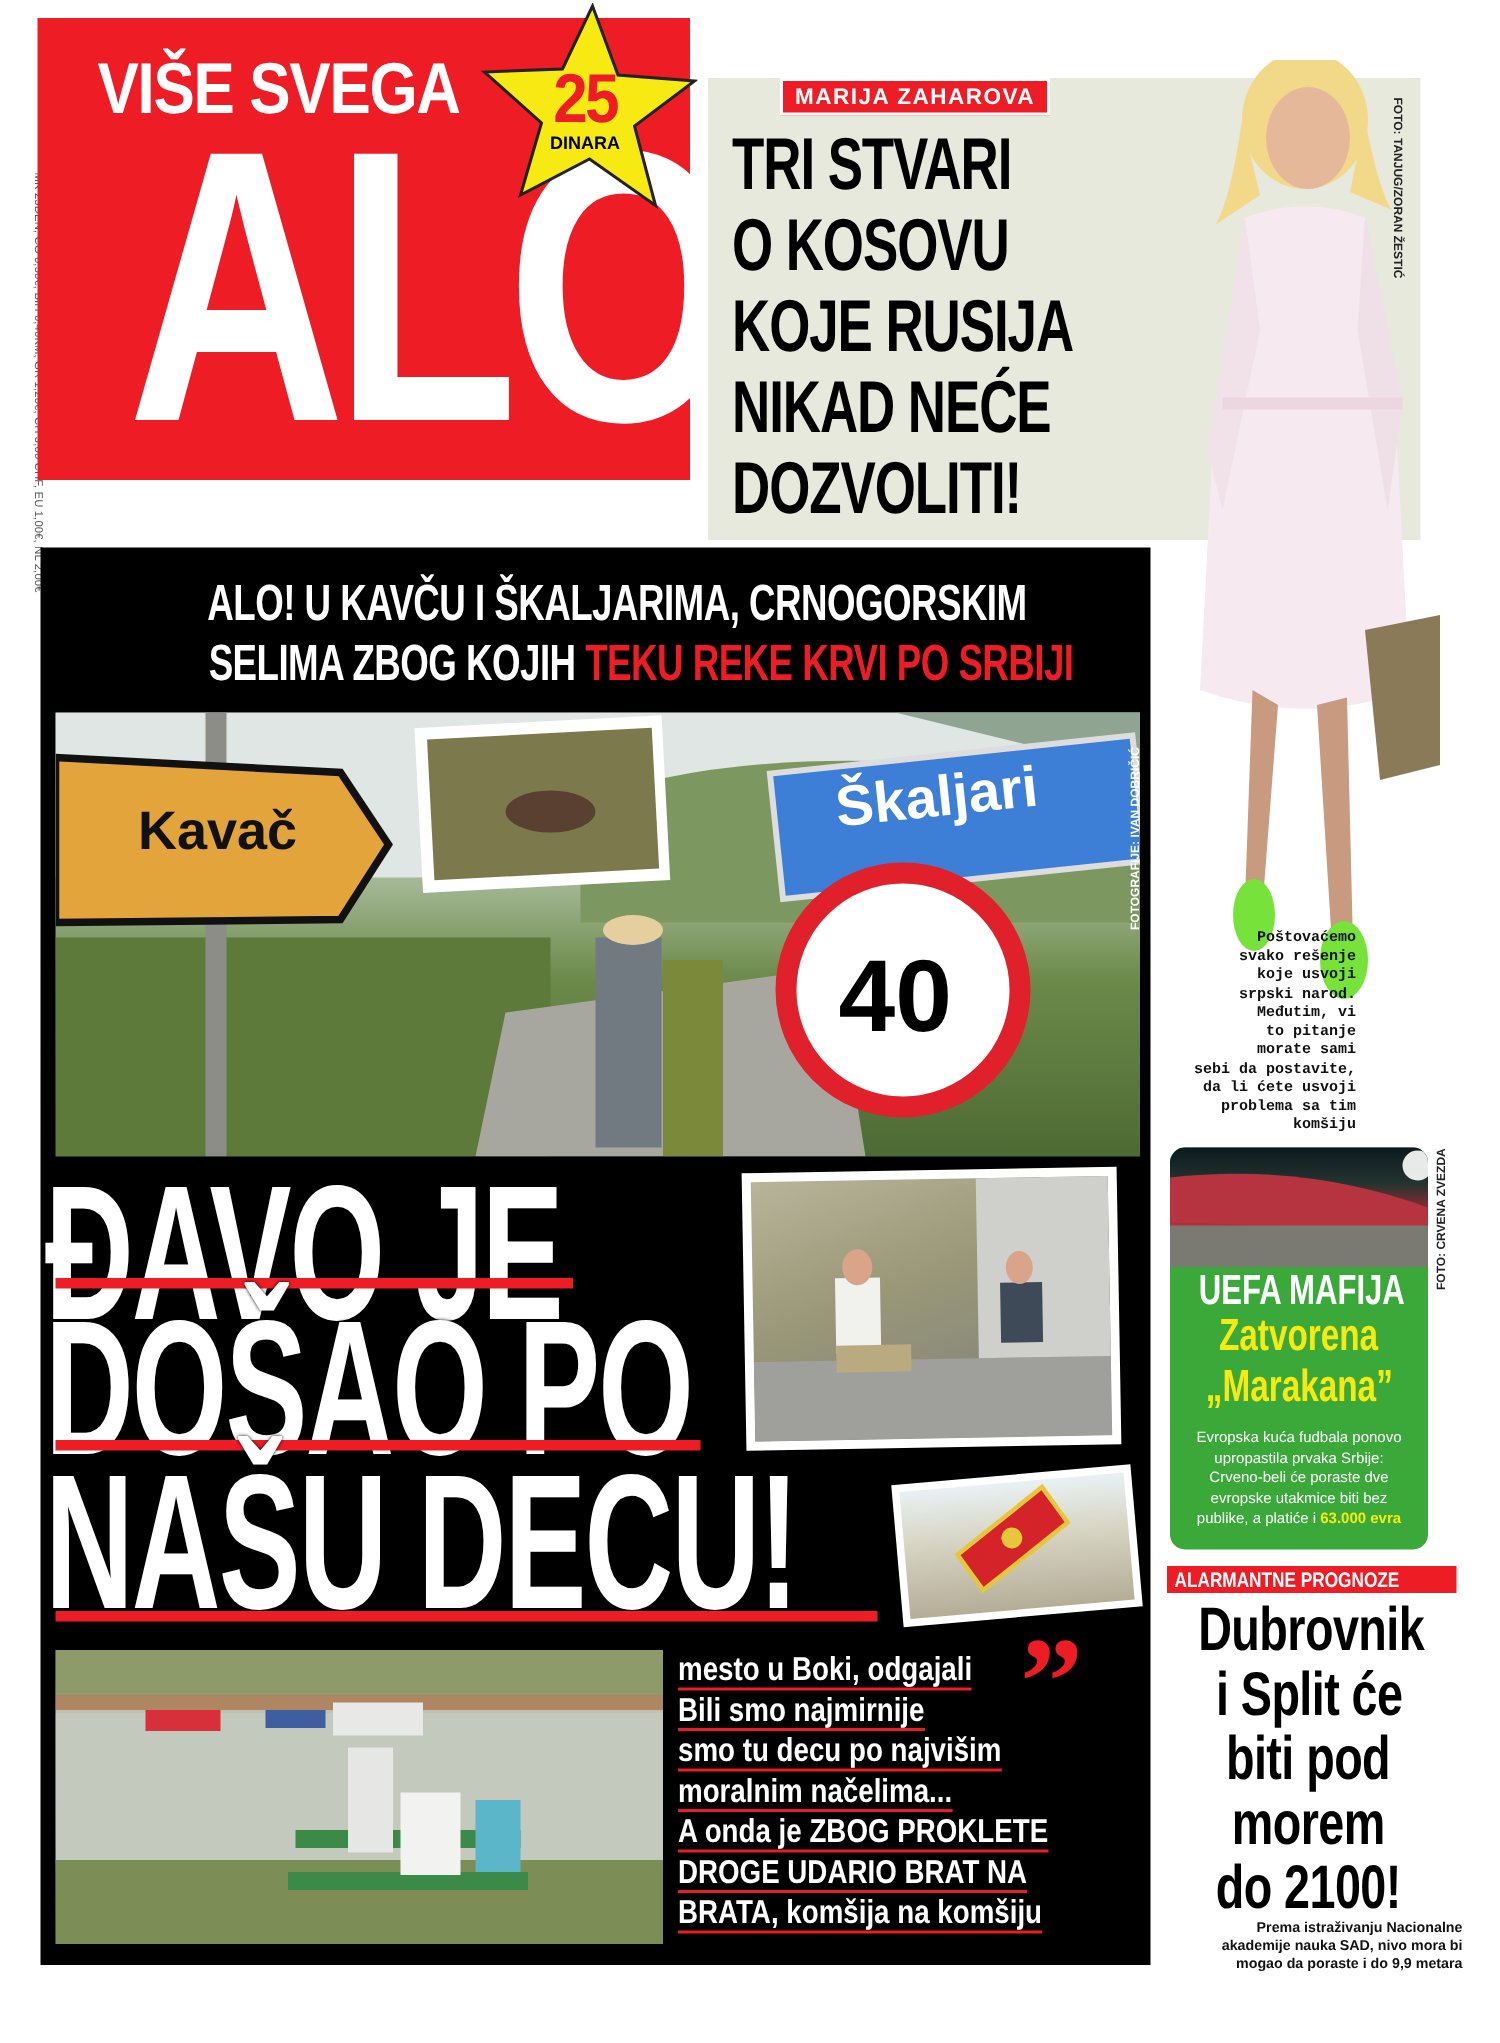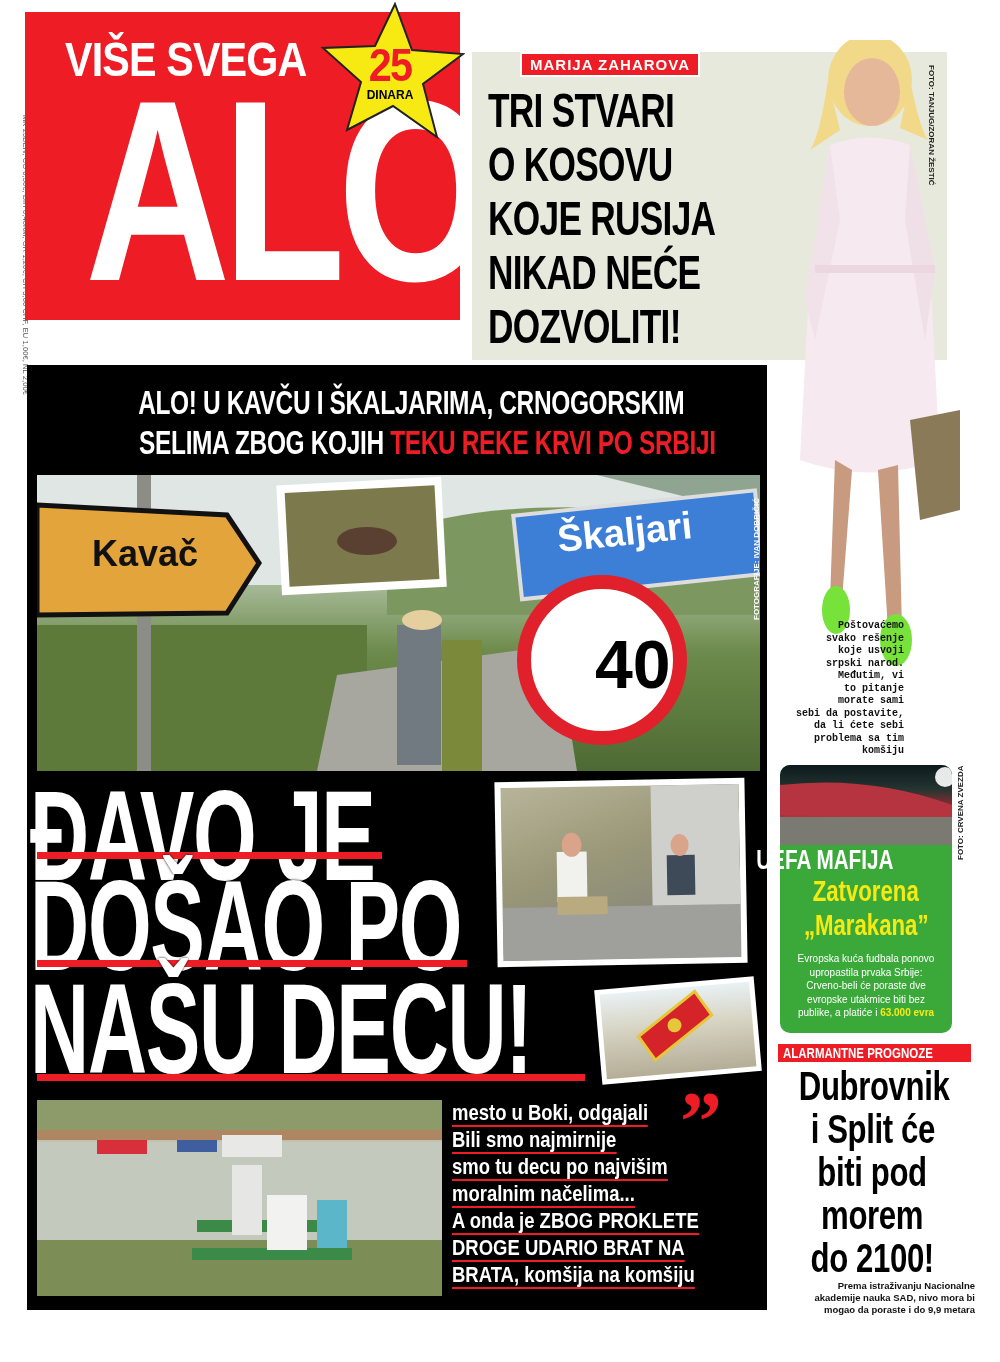--- a/index.html
+++ b/index.html
@@ -52,21 +52,21 @@
     #photo-bay { left: 37px; top: 1100px; width: 405px; height: 196px; overflow: hidden; background: linear-gradient(180deg,#8e9a6e 0%,#b8a98a 16%,#c9cfc5 24%,#bcc4bb 55%,#8c9c6c 80%,#8a7a5c 100%); }
 
     #quote { left: 452px; top: 1100px; width: 310px; }
     #quote .q-line { font-size: 22px; font-weight: 700; color: #fff; line-height: 25px; white-space: nowrap; transform: scaleX(0.84); transform-origin: left top; border-bottom: 2px solid #ee1c25; display: inline-block; padding-bottom: 0; }
     #quote-mark { left: 680px; top: 1080px; font-size: 84px; color: #ee1c25; font-family: "Liberation Serif", serif; font-weight: 900; line-height: 1; }
 
     
     #uefa-box { left: 780px; top: 765px; width: 172px; height: 268px; background: #3aa93a; border-radius: 10px; overflow: hidden; }
     #uefa-photo { left: 780px; top: 765px; width: 172px; height: 80px; border-radius: 10px 10px 0 0; background: linear-gradient(180deg,#0c1a1e 0%,#243430 30%,#9e2a32 55%,#b83a42 70%,#6a6a64 85%,#3aa93a 100%); overflow: hidden; }
     #uefa-credit { left: 956px; top: 775px; font-size: 8px; color: #222; font-weight: 700; transform: rotate(-90deg) translate(-85px, 0); transform-origin: left top; white-space: nowrap; }
-    #uefa-kicker { left: 732px; top: 846px; width: 172px; text-align: center; font-size: 28px; font-weight: 900; color: #fff; line-height: 1; }
+    #uefa-kicker { left: 775px; top: 846px; width: 172px; text-align: center; font-size: 28px; font-weight: 900; color: #fff; line-height: 1; }
     #uefa-title1 { left: 780px; top: 876px; width: 172px; text-align: center; font-size: 30px; font-weight: 900; color: #f7ea13; line-height: 1; }
     #uefa-title2 { left: 780px; top: 910px; width: 172px; text-align: center; font-size: 30px; font-weight: 900; color: #f7ea13; line-height: 1; }
     .sq { display: inline-block; transform: scaleX(0.74); transform-origin: center top; white-space: nowrap; }
     #uefa-text { left: 780px; top: 952px; width: 172px; text-align: center; font-size: 10px; color: #fff; line-height: 13.5px; font-weight: 400; }
     #uefa-text div { white-space: nowrap; }
     #uefa-text .hl { color: #f7ea13; font-weight: 700; }
 
     
     #dub-tag { left: 778px; top: 1044px; background: #ee1c25; color: #fff; font-weight: 900; font-size: 14px; padding: 1px 5px; white-space: nowrap; }
     #dub-tag span { display: inline-block; transform: scaleX(0.82); transform-origin: left center; }
@@ -131,21 +131,21 @@
 
 <div id="zah-quote" class="abs">
   <div>Poštovaćemo</div>
   <div>svako rešenje</div>
   <div>koje usvoji</div>
   <div>srpski narod.</div>
   <div>Međutim, vi</div>
   <div>to pitanje</div>
   <div>morate sami</div>
   <div>sebi da postavite,</div>
-  <div>da li ćete sebi</div>
+  <div>da li ćete usvoji</div>
   <div>problema sa tim</div>
   <div>komšiju</div>
 </div>
 
 <div id="story" class="abs"></div>
 
 <div class="abs kicker" style="top:385px">
   <span class="kicker-inner">ALO! U KAVČU I ŠKALJARIMA, CRNOGORSKIM</span>
 </div>
 <div class="abs kicker" style="top:425px">
@@ -170,21 +170,21 @@
     <rect x="480" y="28" width="243" height="84" fill="#3d7fd6" stroke="#ddd" stroke-width="4" transform="rotate(-6 600 70)"></rect>
 
     <rect x="360" y="150" width="44" height="140" fill="#707a80"></rect>
     <rect x="405" y="165" width="40" height="131" fill="#7b8a3a"></rect>
     <ellipse cx="385" cy="145" rx="20" ry="10" fill="#e6cf9e"></ellipse>
 
     <circle cx="565" cy="185" r="78" fill="#fff" stroke="#e0202a" stroke-width="14"></circle>
   </svg>
   <div class="abs" style="left:55px;top:58px;font-size:36px;font-weight:700;color:#111;">Kavač</div>
   <div class="abs" style="left:520px;top:36px;font-size:38px;font-weight:700;color:#fff;transform:rotate(-6deg);">Škaljari</div>
-  <div class="abs" style="left:522px;top:150px;font-size:68px;font-weight:700;color:#000;margin-left:36px;">40</div>
+  <div class="abs" style="left:522px;top:150px;font-size:68px;font-weight:700;color:#000;">40</div>
 </div>
 <div id="photo-credit-main" class="abs" style="top:620px">FOTOGRAFIJE: IVAN DOBRIČIĆ</div>
 
 <div id="photo-old" class="abs">
   <div id="photo-old-inner">
     <svg viewBox="0 0 238 173" width="238" height="173" preserveAspectRatio="none">
       <rect x="0" y="120" width="238" height="53" fill="#9f9f9b"></rect>
       <rect x="150" y="0" width="88" height="120" fill="#cfcfcc"></rect>
       <rect x="55" y="65" width="30" height="50" fill="#f1f1ee"></rect>
       <rect x="55" y="110" width="50" height="18" fill="#b9aa80"></rect>

